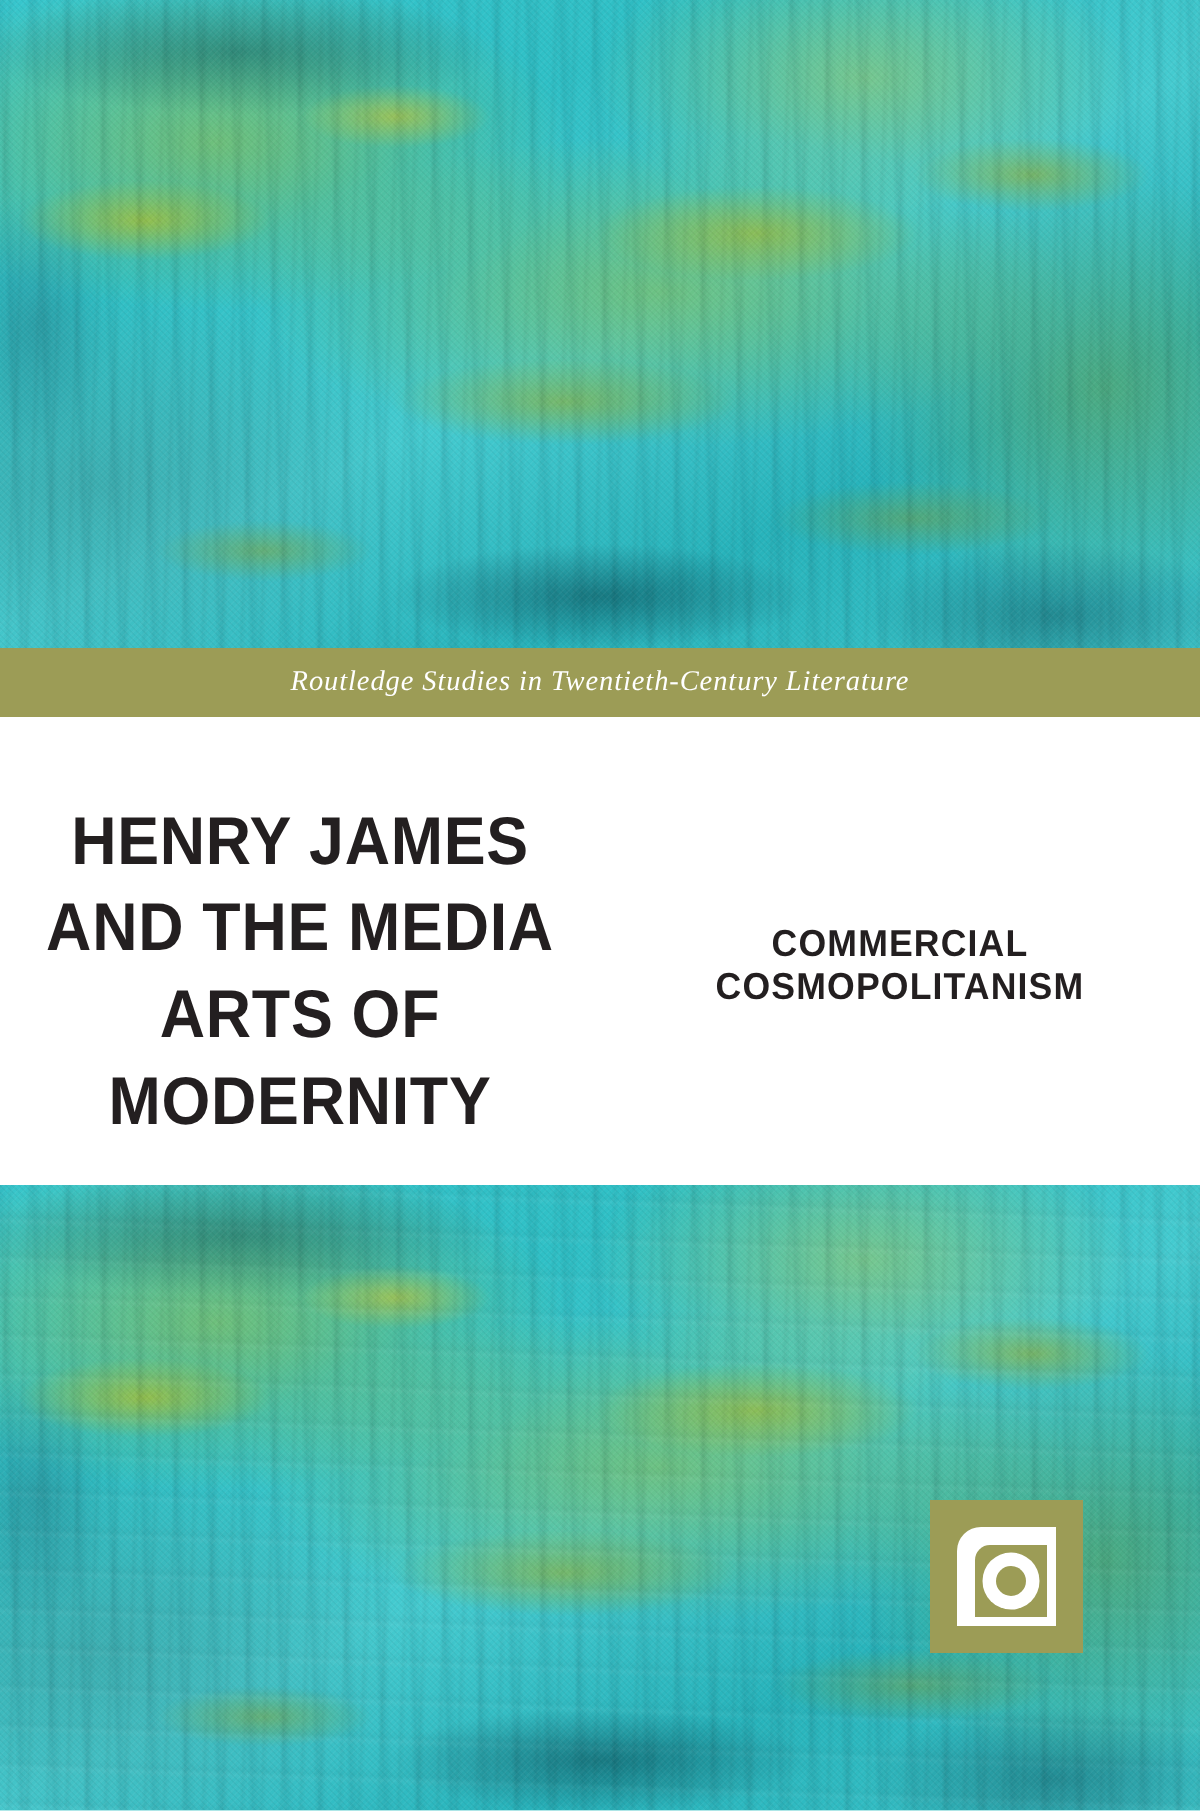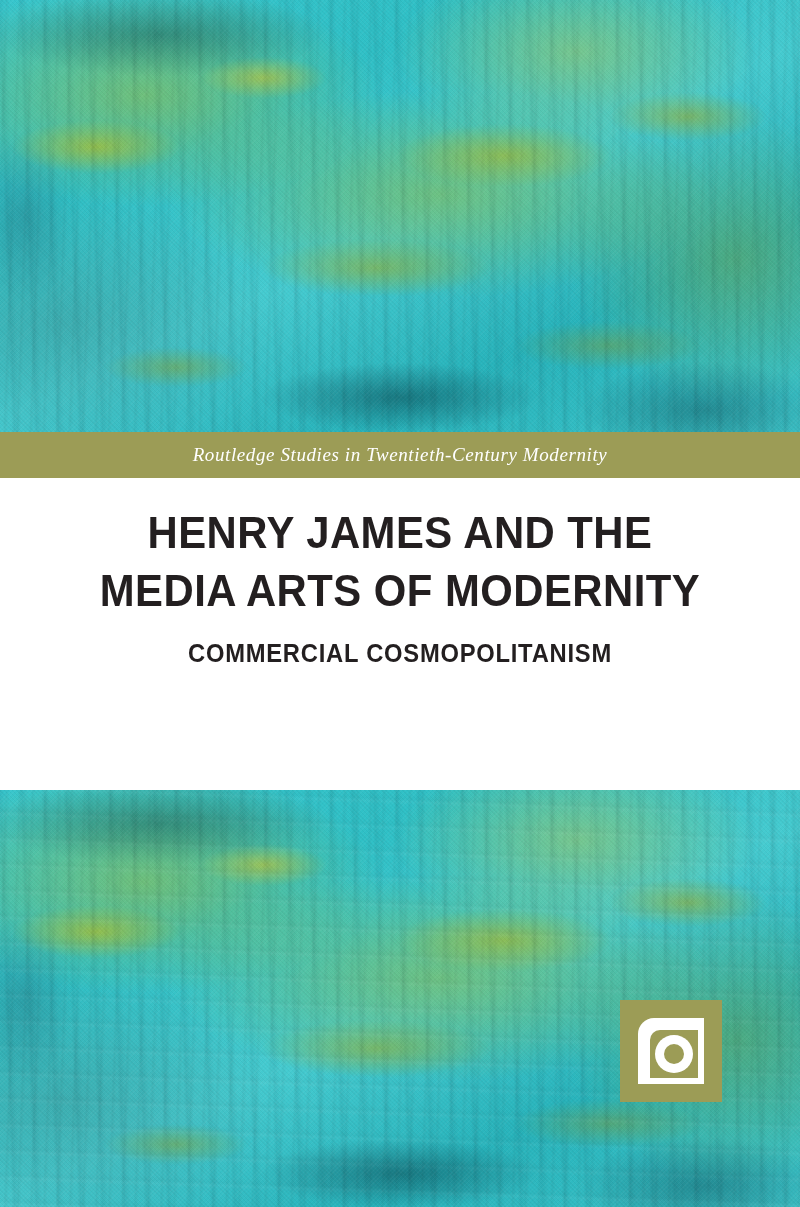--- a/index.html
+++ b/index.html
@@ -131,21 +131,20 @@
 
   
   .title-panel {
     position: absolute;
     left: 0;
     top: 478px;
     width: 800px;
     height: 312px;
     background: #ffffff;
     display: flex;
-    flex-direction: column;
     align-items: center;
   }
   .book-title {
     margin-top: 26px;
     width: 680px;
     text-align: center;
     font-family: "Liberation Sans Narrow", "Liberation Sans", sans-serif;
     font-weight: bold;
     font-size: 45px;
     line-height: 1.28;
@@ -202,21 +201,21 @@
 
   <div class="art art-top">
     <div class="art-base"></div>
     <div class="art-blotches"></div>
     <div class="art-streaks"></div>
     <div class="art-dark"></div>
     <div class="art-grain"></div>
   </div>
 
   <div class="series-band">
-    <div class="series-text">Routledge Studies in Twentieth-Century Modernity</div>
+    <div class="series-text">Routledge Studies in Twentieth-Century Literature</div>
   </div>
 
   <div class="title-panel">
     <div class="book-title">Henry James and the Media Arts of Modernity</div>
     <div class="book-subtitle">Commercial Cosmopolitanism</div>
   </div>
 
   <div class="art art-bottom">
     <div class="art-base"></div>
     <div class="art-blotches"></div>

